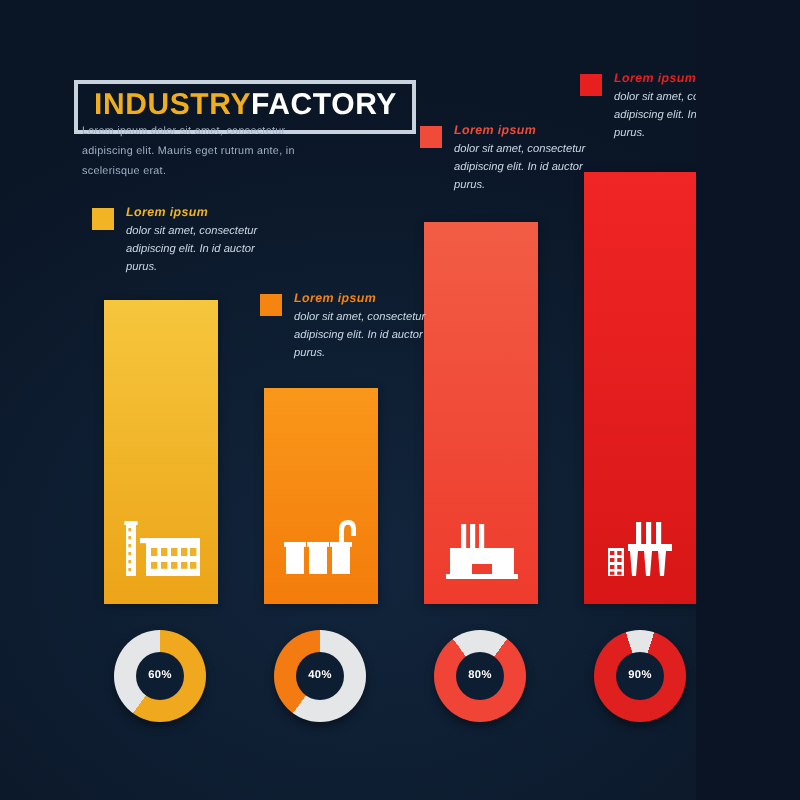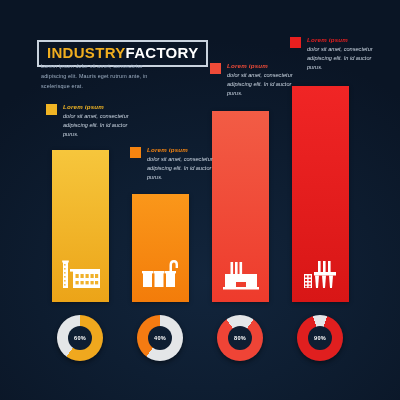--- a/index.html
+++ b/index.html
@@ -5,21 +5,21 @@
   html, body {
     margin: 0;
     padding: 0;
     background: #0a1424;
   }
   body {
     font-family: "Liberation Sans", sans-serif;
   }
   #infographic {
     position: relative;
-    width: 400px;
+    width: 348px;
     height: 400px;
     overflow: hidden;
     background: #0c1a2c;
     background-image: radial-gradient(ellipse 300px 240px at 52% 70%, #12253c 0%, #0e1e32 45%, #0a1525 100%);
   }
 
   
   .title-box {
     position: absolute;
     left: 37px;

